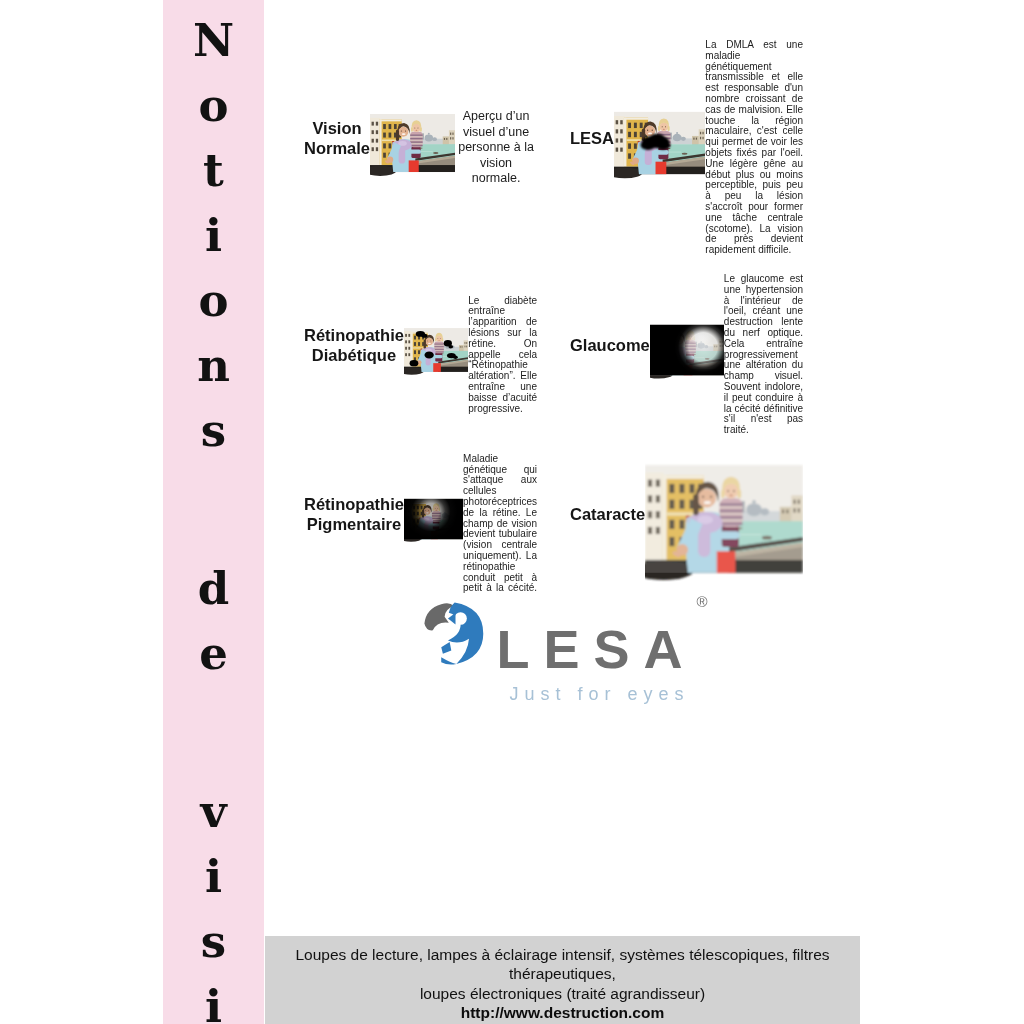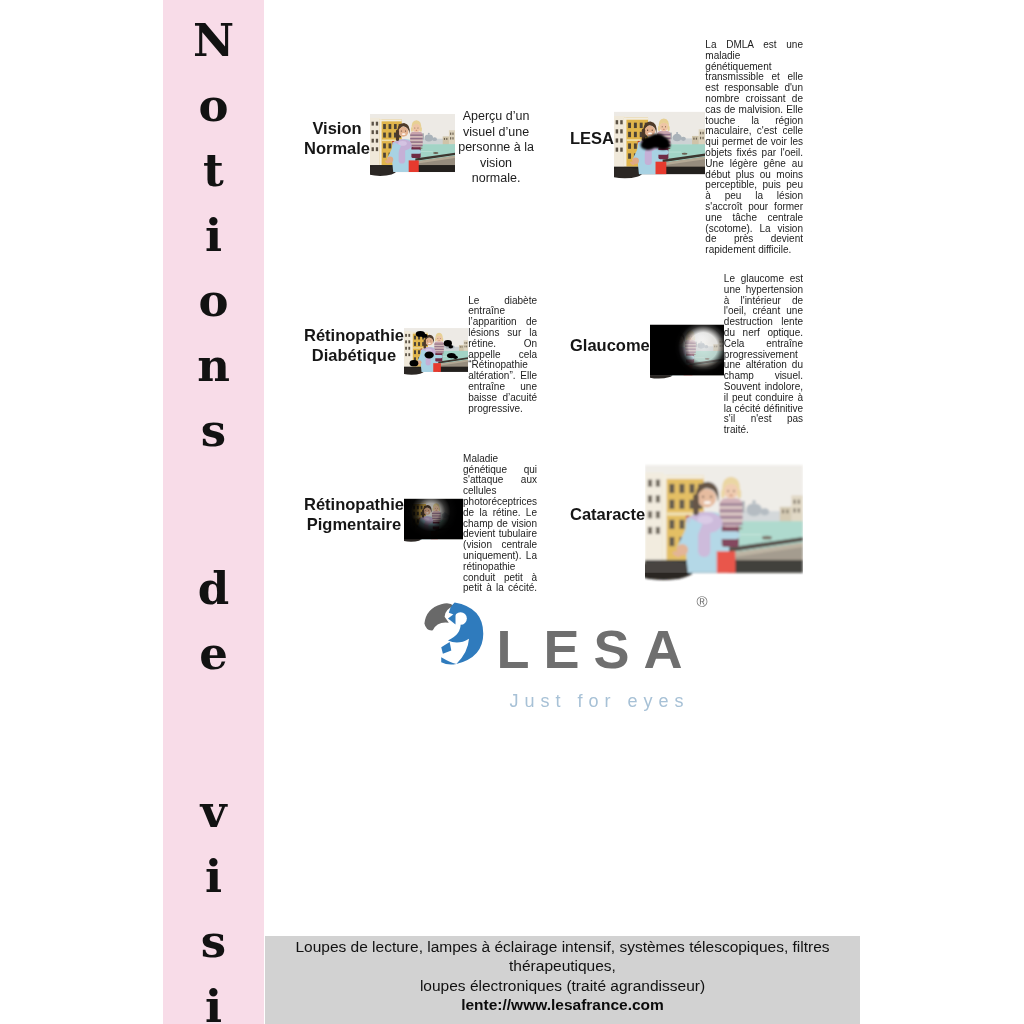--- a/index.html
+++ b/index.html
@@ -44,27 +44,27 @@
   }
   .logo-mark{width:74px;height:72px;flex:0 0 auto;}
   .logo-textcol{display:flex;flex-direction:column;align-items:flex-end;}
   .logo-wordline{display:flex;align-items:flex-start;}
   .logo-word{
     font-size:54px;font-weight:bold;letter-spacing:14px;color:#6f6f6f;
     line-height:1;font-family:"Liberation Sans",sans-serif;margin-top:26px;
   }
   .logo-reg{font-size:15px;color:#6f6f6f;line-height:1;margin-top:-2px;}
   .logo-tagline{
-    font-size:18px;color:#a7c1d6;letter-spacing:6px;margin-top:15px;
+    font-size:18px;color:#a7c1d6;letter-spacing:6px;margin-top:8px;
     padding-right:18px;
   }
   
   .footer-bar{
     position:absolute;left:1px;bottom:0;width:595px;height:88px;
-    background:#d2d2d2;box-sizing:border-box;padding:1px 14px 0 14px;
+    background:#d2d2d2;box-sizing:border-box;padding:9px 14px 0 14px;
     text-align:center;font-size:15.5px;line-height:1.25;color:#111111;margin-top:15px;
   }
   .footer-line{margin:0;}
   .footer-url{font-weight:bold;color:#0c0c0c;text-decoration:none;}
   .defs-holder{position:absolute;width:0;height:0;overflow:hidden;}
 </style>
 </head>
 <body>
 
 <svg class="defs-holder" aria-hidden="true">
@@ -301,17 +301,17 @@
           <span class="logo-word">LESA</span>
           <span class="logo-reg">®</span>
         </div>
         <span class="logo-tagline">Just for eyes</span>
       </div>
     </div>
 
     <footer class="footer-bar">
       <p class="footer-line">Loupes de lecture, lampes à éclairage intensif, systèmes télescopiques, filtres thérapeutiques,</p>
       <p class="footer-line">loupes électroniques (traité agrandisseur)</p>
-      <p class="footer-line"><a class="footer-url" href="#">lente://www.lesafrance.com</a></p>
+      <p class="footer-line"><a class="footer-url" href="#">http://www.destruction.com</a></p>
     </footer>
 
   </div>
 </div>
 
 </body></html>

